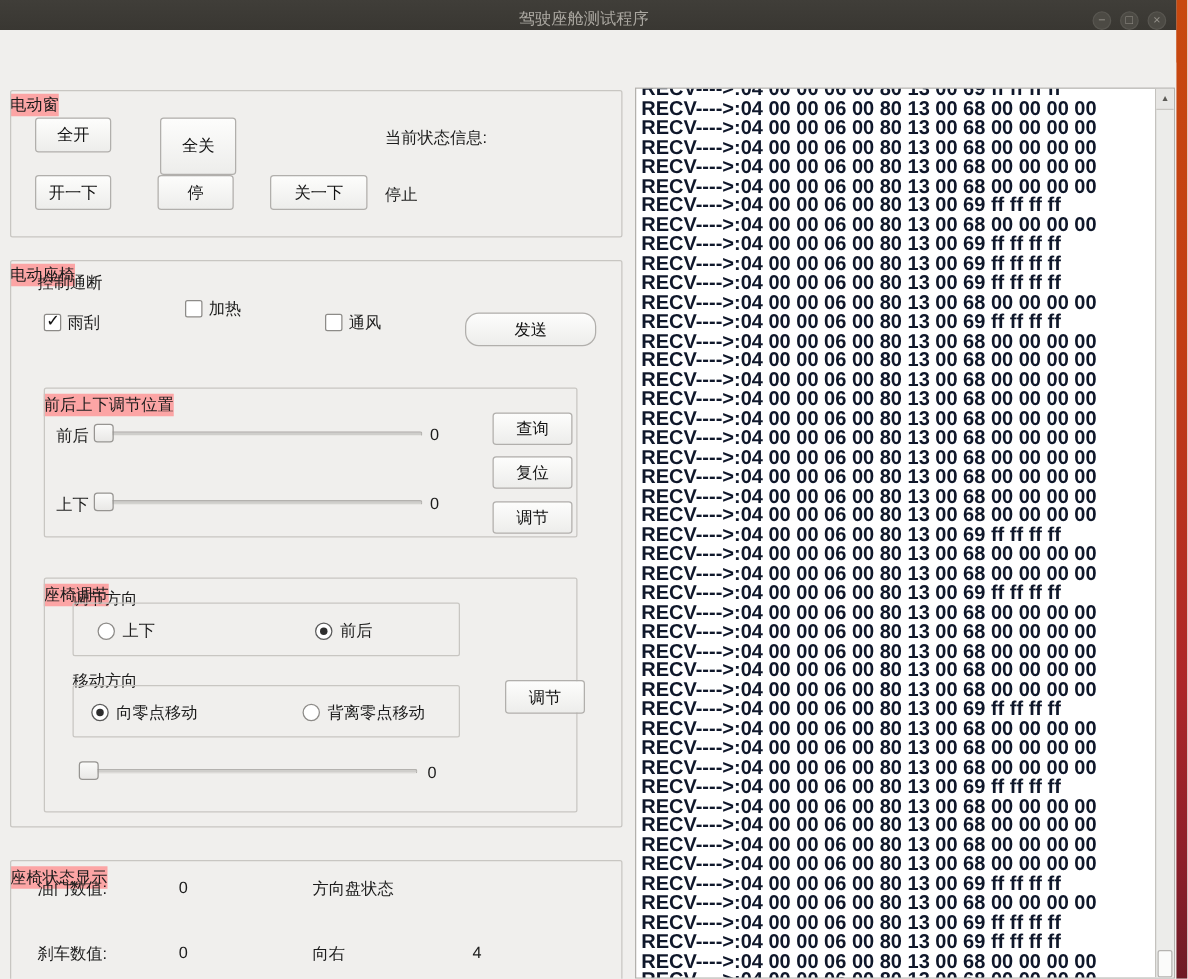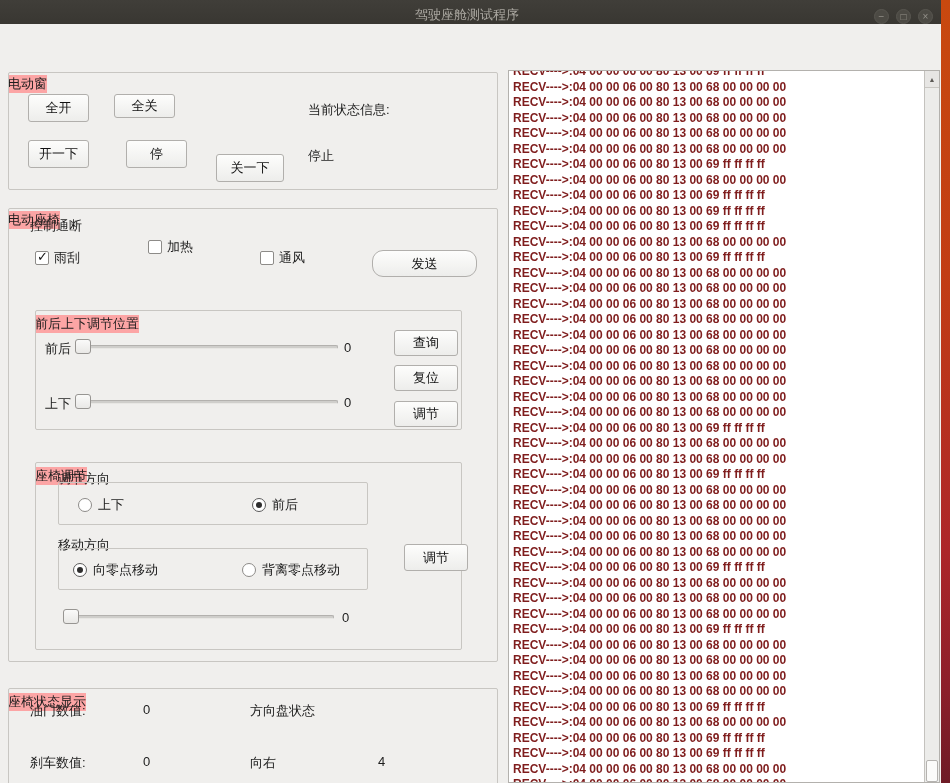--- a/index.html
+++ b/index.html
@@ -57,21 +57,21 @@
   .slider-groove { position:absolute; left:0; right:0; top:6px; height:4px; border-radius:2px;
     background:#cfcecb; border:1px solid #b3b1ae; border-bottom-color:#e8e7e4; }
   .slider-handle { position:absolute; left:0; top:0; width:16px; height:15px; border-radius:3px;
     background:linear-gradient(#fafaf9,#e9e8e6); border:1px solid #979592; }
   .slider-value { position:absolute; font-size:13px; color:#1c1c1c; }
 
   
   .log-area { position:absolute; left:508px; top:70px; width:432px; height:713px; background:#ffffff;
     border:1px solid #b3b1ad; overflow:hidden; }
   .log-lines { position:absolute; left:0; top:-7px; right:16px; }
-  .log-line { height:15.5px; line-height:15.5px; font-size:12px; font-weight:bold; color:#7f1d1d;
+  .log-line { height:15.5px; line-height:15.5px; font-size:16px; font-weight:bold; color:#0f172a;
     white-space:nowrap; padding-left:4px; overflow:hidden; }
 
   .scrollbar { position:absolute; right:0; top:0; width:15px; height:100%; background:#ececea;
     border-left:1px solid #c4c2be; }
   .scroll-up { position:absolute; left:0; top:0; width:14px; height:17px; background:#e7e6e4;
     border-bottom:1px solid #c9c7c3; color:#5c5a56; font-size:7px; text-align:center; line-height:17px; }
   .scroll-thumb { position:absolute; left:1px; bottom:0; width:12px; height:22px; background:#fbfbfa;
     border:1px solid #b5b3b0; border-radius:2px; }
 </style>
 </head>
@@ -90,26 +90,26 @@
     </div>
   </div>
 
 
   <div class="content">
 
     <div class="grouplabel" style="left:8px; top:5px;">电动窗</div>
     <div class="groupbox" style="left:8px; top:22px; width:490px; height:118px;"></div>
 
     <button class="btn" style="left:28px; top:44px; width:61px; height:28px;">全开</button>
-    <button class="btn" style="left:114px; top:44px; width:61px; height:24px;">全关</button>
+    <button class="btn" style="left:128px; top:44px; width:61px; height:46px;">全关</button>
     <div class="lbl" style="left:308px; top:51px;">当前状态信息:</div>
 
     <button class="btn" style="left:28px; top:90px; width:61px; height:28px;">开一下</button>
     <button class="btn" style="left:126px; top:90px; width:61px; height:28px;">停</button>
-    <button class="btn" style="left:216px; top:90px; width:68px; height:28px;margin-top:14px;">关一下</button>
+    <button class="btn" style="left:216px; top:90px; width:78px; height:28px;">关一下</button>
     <div class="lbl" style="left:308px; top:97px;">停止</div>
 
     <div class="grouplabel" style="left:8px; top:141px;">电动座椅</div>
     <div class="groupbox" style="left:8px; top:158px; width:490px; height:454px;"></div>
 
     <div class="lbl" style="left:30px; top:167px;">控制通断</div>
 
     <div class="check-row" style="left:35px; top:199px;">
       <span class="checkbox-box on"></span>
       <span class="check-label">雨刮</span>

